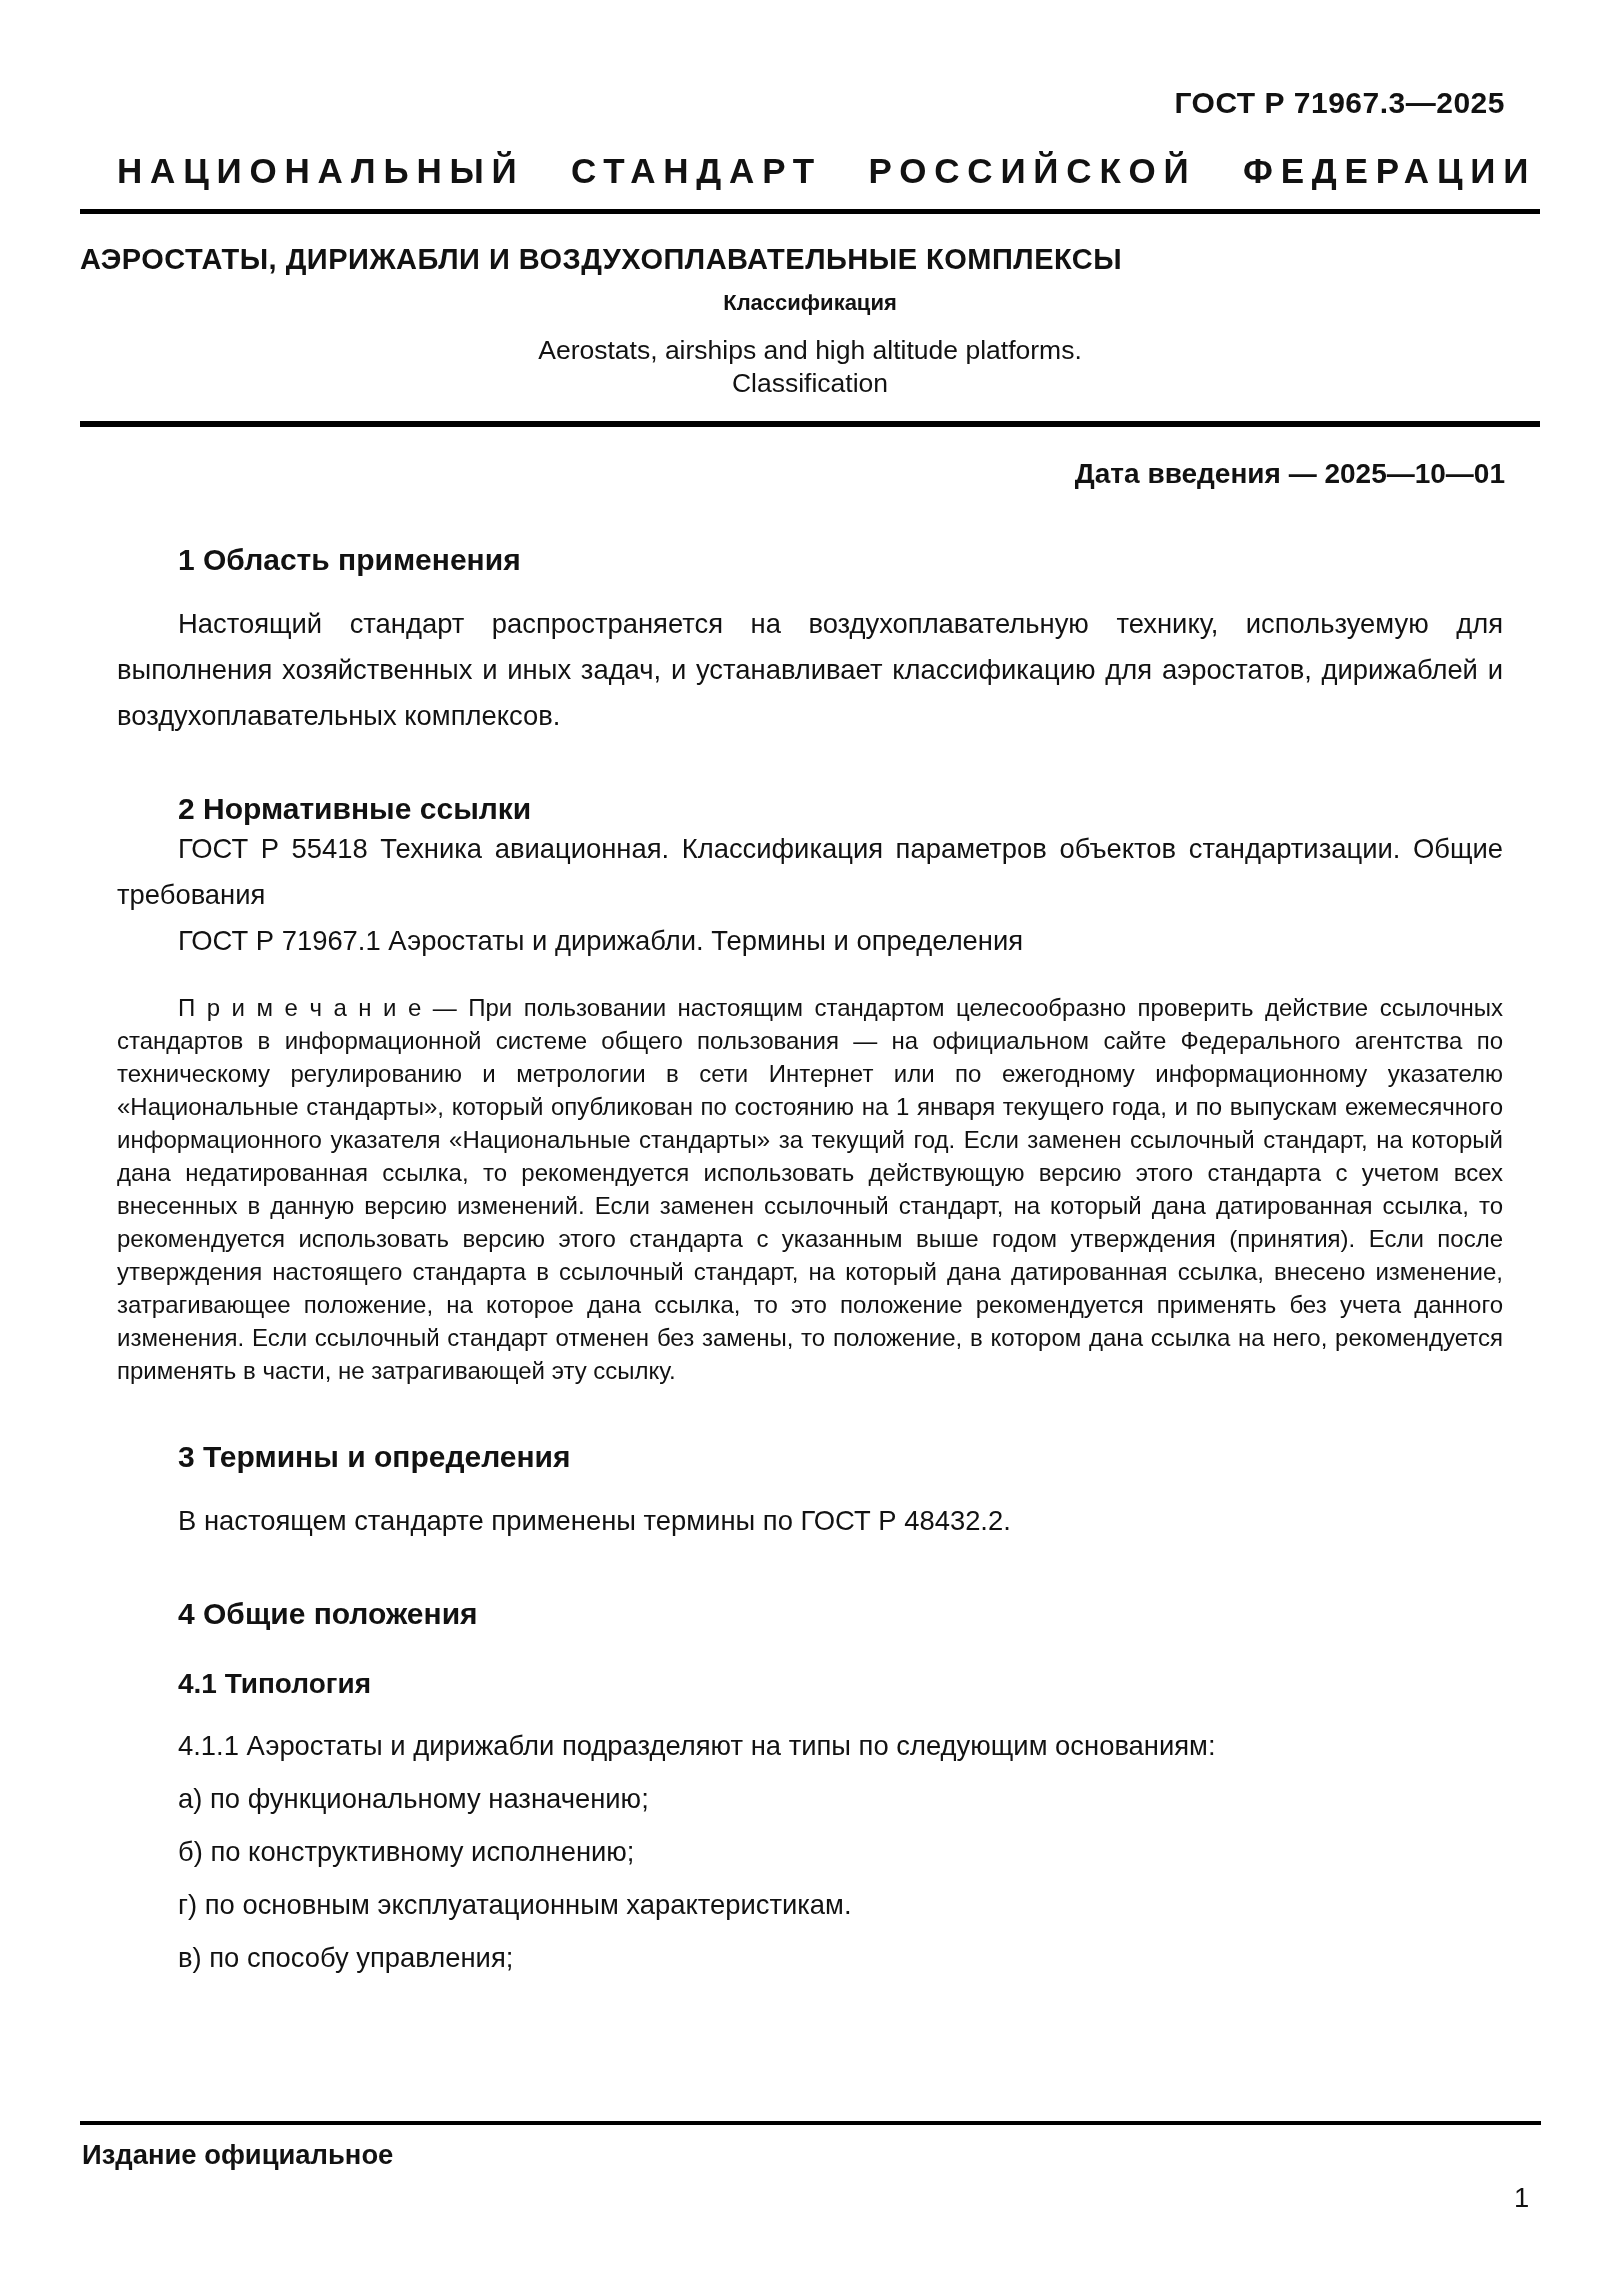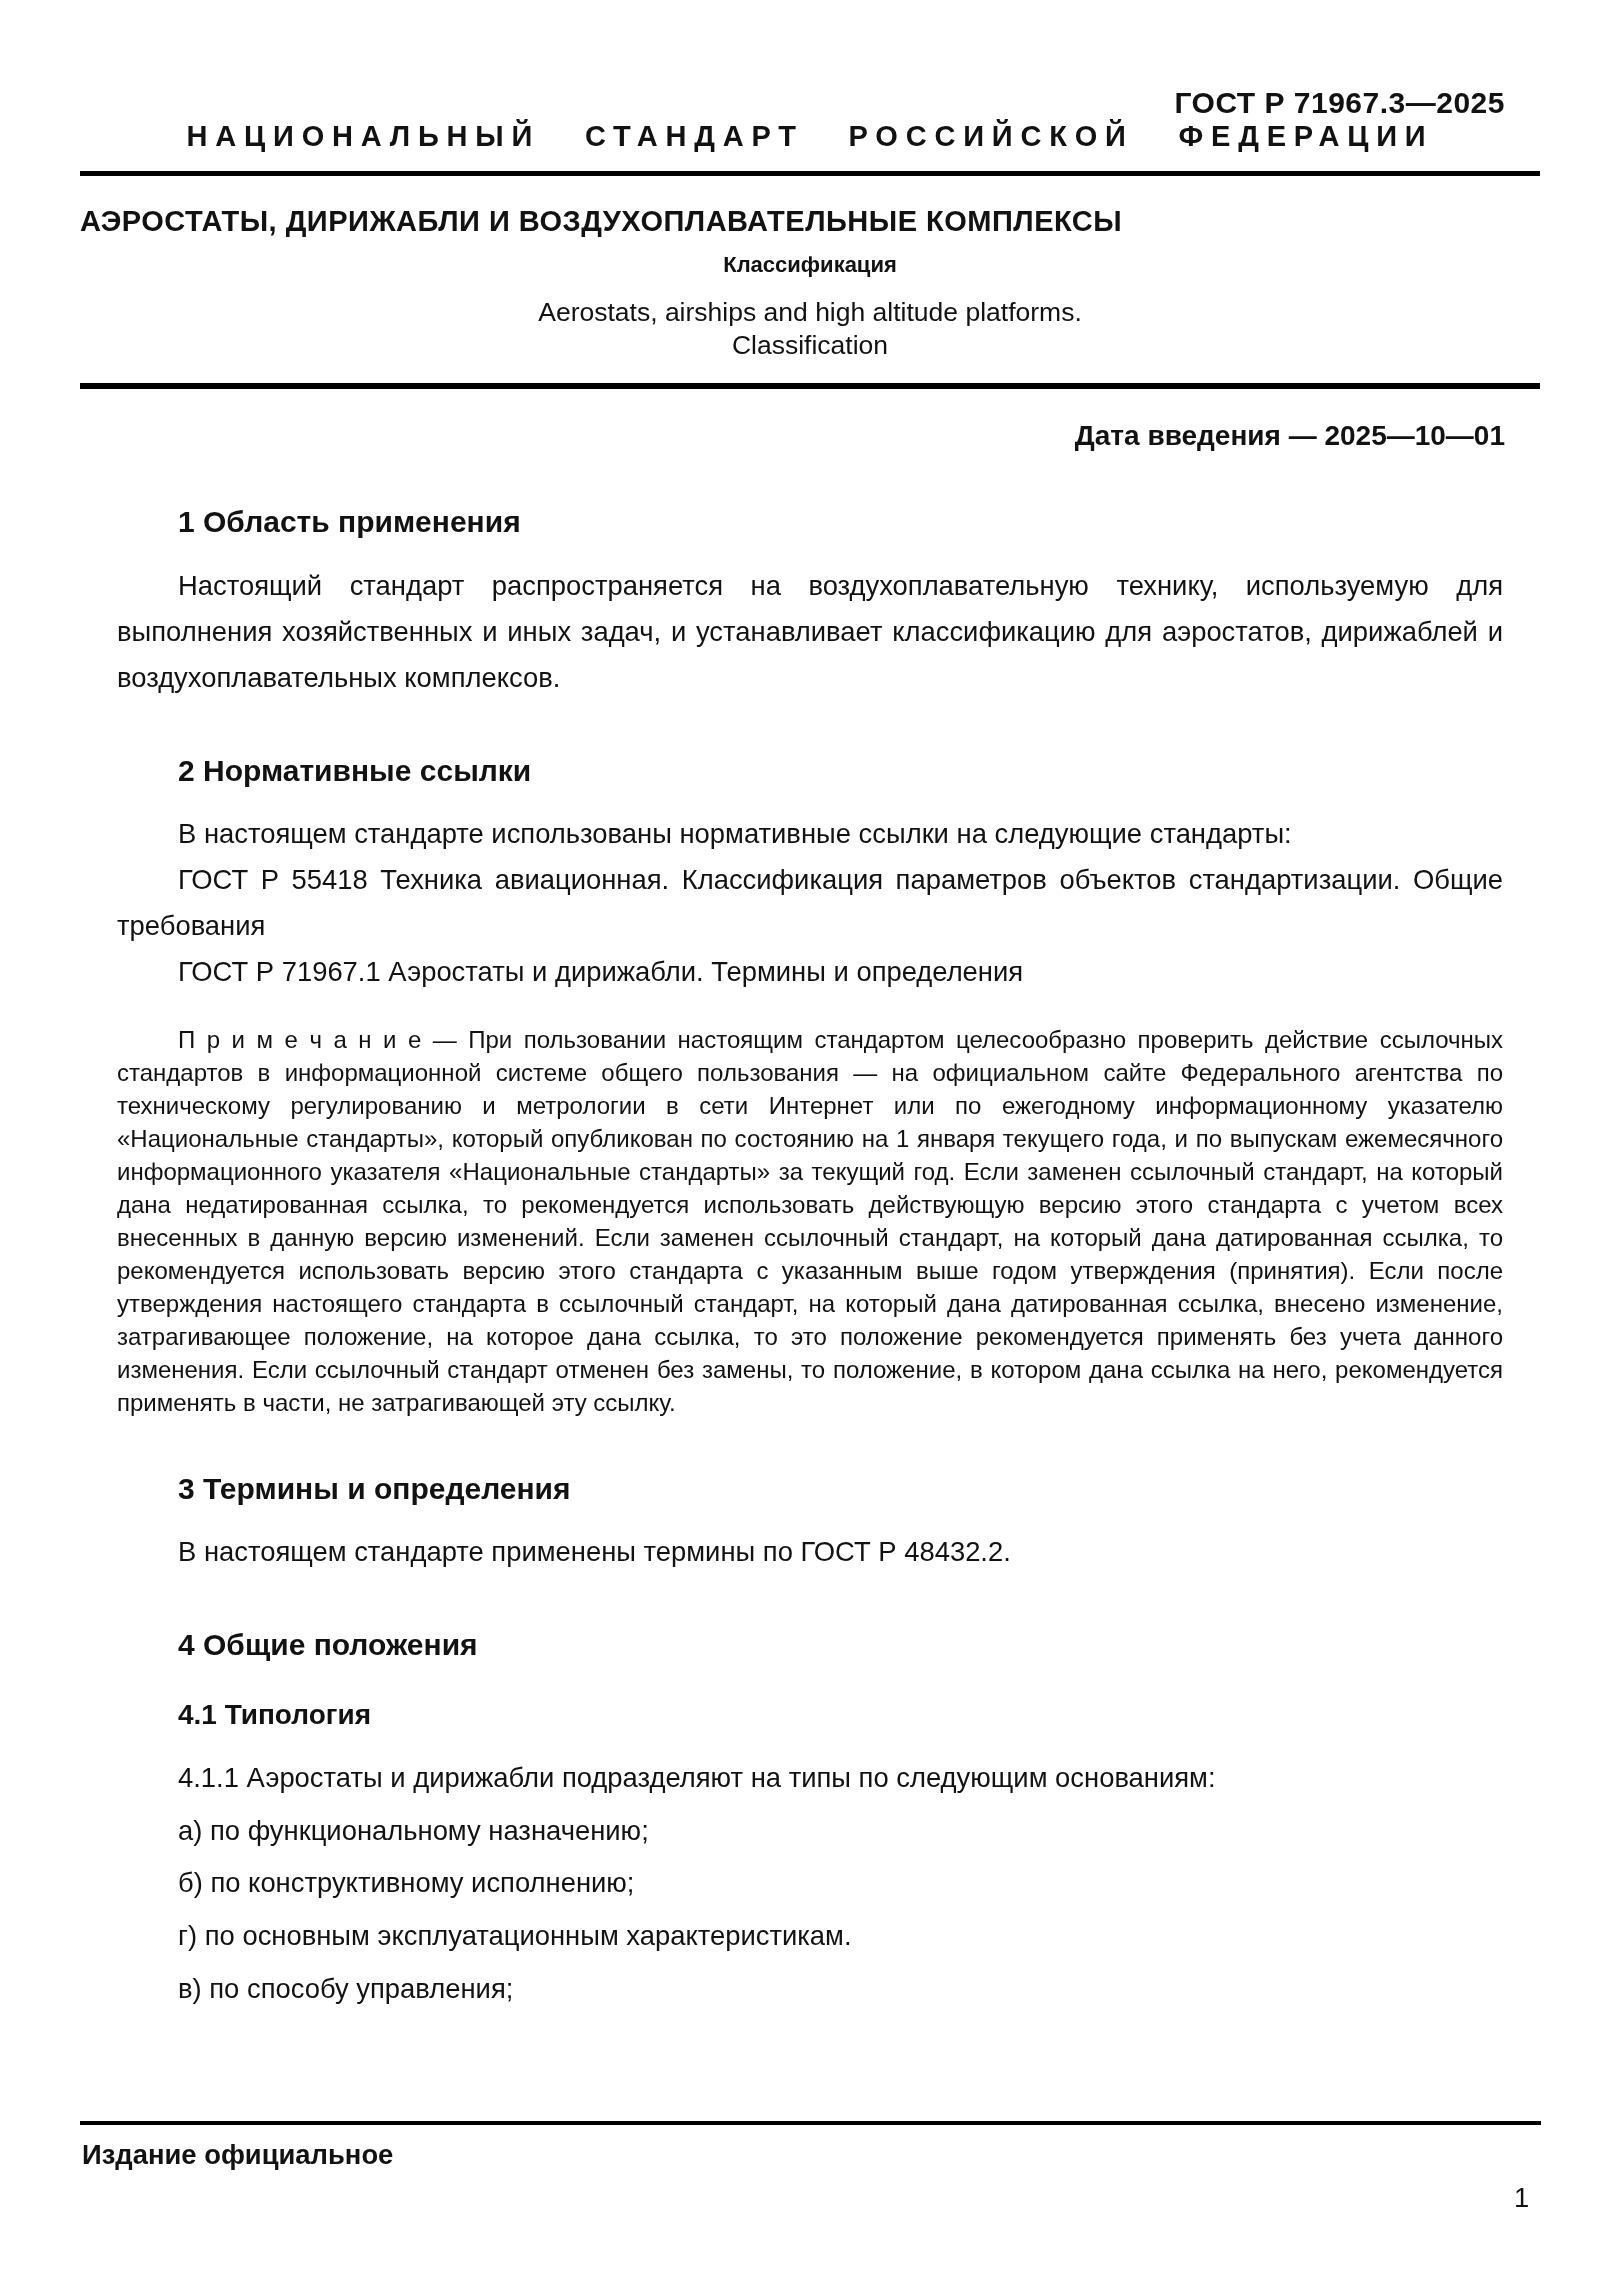--- a/index.html
+++ b/index.html
@@ -32,22 +32,23 @@
 
   .doc-number {
     font-size: 30px;
     font-weight: bold;
     text-align: right;
     padding-right: 35px;
     letter-spacing: 0.5px;
   }
 
   .banner {
+    margin-top: 31px;
     padding: 0 37px;
-    font-size: 29px;
+    font-size: 35px;
     font-weight: bold;
     letter-spacing: 7.8px;
     word-spacing: 29px;
     text-align: center;
     white-space: nowrap;
   }
 
   .title-ru {
     margin-top: 29px;
     text-align: left;
@@ -152,21 +153,20 @@
       <div>Classification</div>
     </div>
     <div class="rule thick rule-2"></div>
 
     <div class="date">Дата введения — 2025—10—01</div>
 
     <h2 class="sec">1  Область применения</h2>
     <p class="para">Настоящий стандарт распространяется на воздухоплавательную технику, используемую для выполнения хозяйственных и иных задач, и устанавливает классификацию для аэростатов, дирижаблей и воздухоплавательных комплексов.</p>
 
     <h2 class="sec">2  Нормативные ссылки</h2>
-    <p class="para nj">В настоящем стандарте использованы нормативные ссылки на следующие стандарты:</p>
     <p class="para tight">ГОСТ Р 55418  Техника авиационная. Классификация параметров объектов стандартизации. Общие требования</p>
     <p class="para tight">ГОСТ Р 71967.1  Аэростаты и дирижабли. Термины и определения</p>
     <p class="note">П р и м е ч а н и е  — При пользовании настоящим стандартом целесообразно проверить действие ссылочных стандартов в информационной системе общего пользования — на официальном сайте Федерального агентства по техническому регулированию и метрологии в сети Интернет или по ежегодному информационному указателю «Национальные стандарты», который опубликован по состоянию на 1 января текущего года, и по выпускам ежемесячного информационного указателя «Национальные стандарты» за текущий год. Если заменен ссылочный стандарт, на который дана недатированная ссылка, то рекомендуется использовать действующую версию этого стандарта с учетом всех внесенных в данную версию изменений. Если заменен ссылочный стандарт, на который дана датированная ссылка, то рекомендуется использовать версию этого стандарта с указанным выше годом утверждения (принятия). Если после утверждения настоящего стандарта в ссылочный стандарт, на который дана датированная ссылка, внесено изменение, затрагивающее положение, на которое дана ссылка, то это положение рекомендуется применять без учета данного изменения. Если ссылочный стандарт отменен без замены, то положение, в котором дана ссылка на него, рекомендуется применять в части, не затрагивающей эту ссылку.</p>
 
     <h2 class="sec">3  Термины и определения</h2>
     <p class="para nj">В настоящем стандарте применены термины по ГОСТ Р 48432.2.</p>
 
     <h2 class="sec">4  Общие положения</h2>
     <h3 class="subsec">4.1 Типология</h3>
     <p class="para nj">4.1.1  Аэростаты и дирижабли подразделяют на типы по следующим основаниям:</p>

